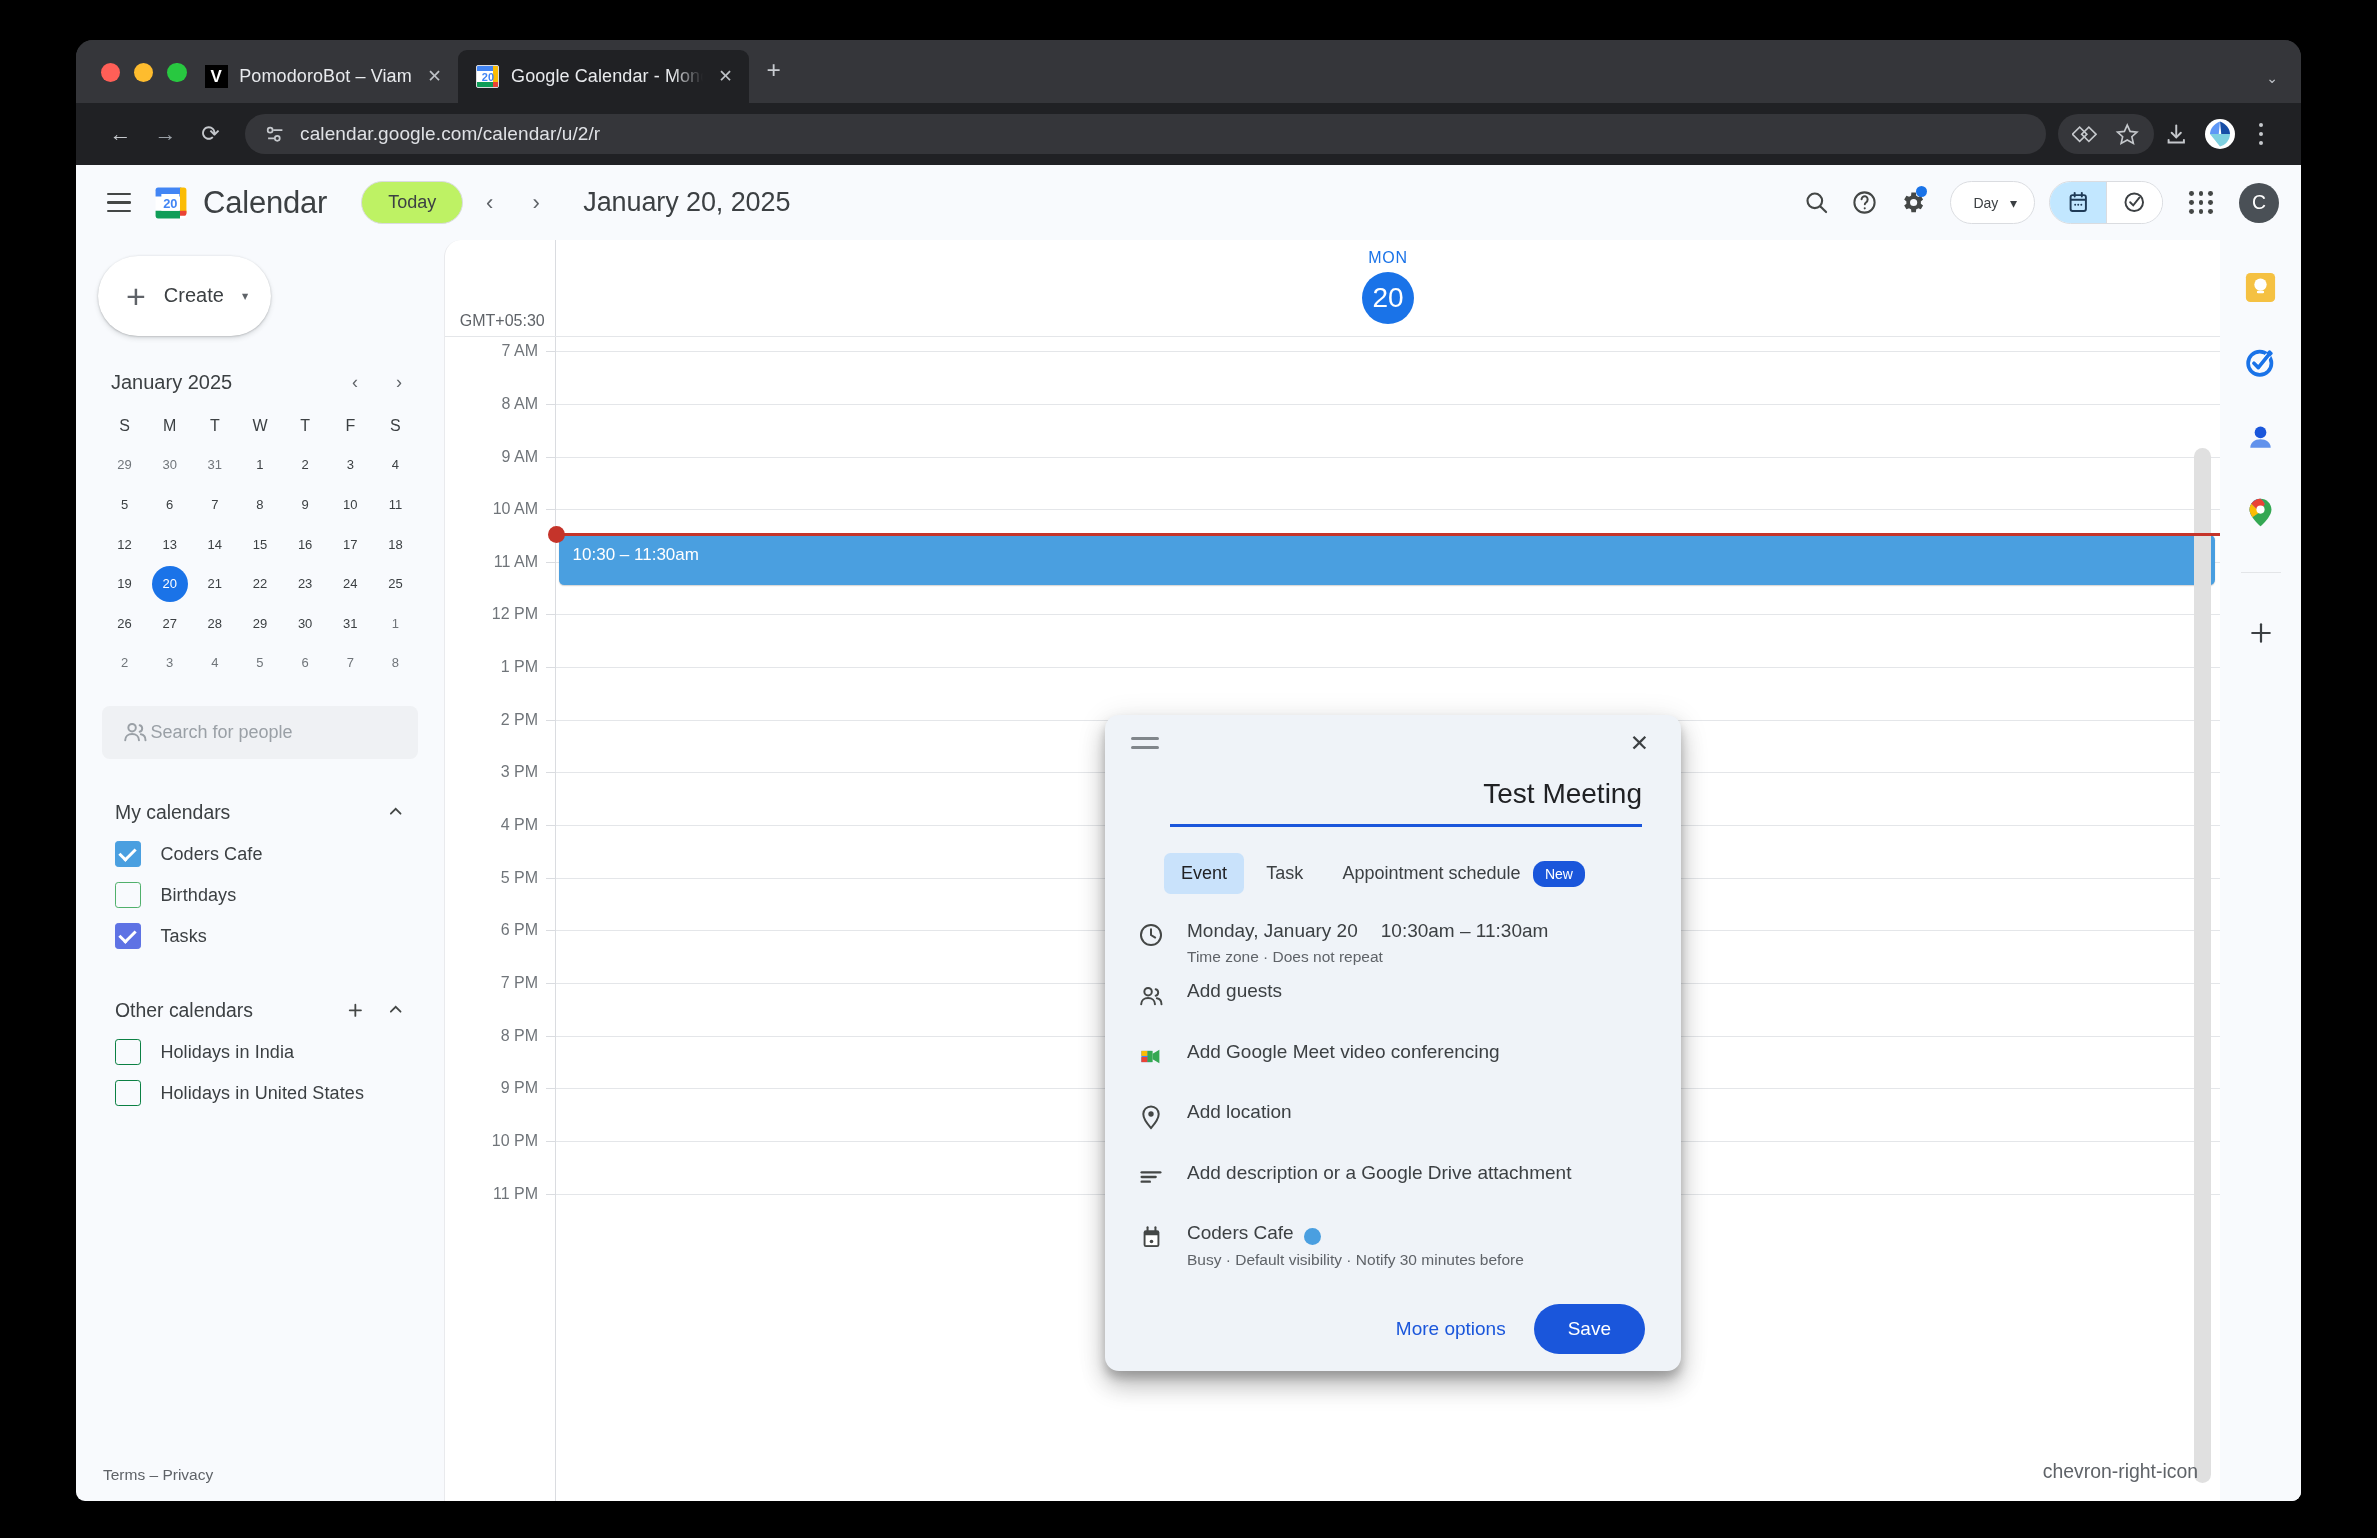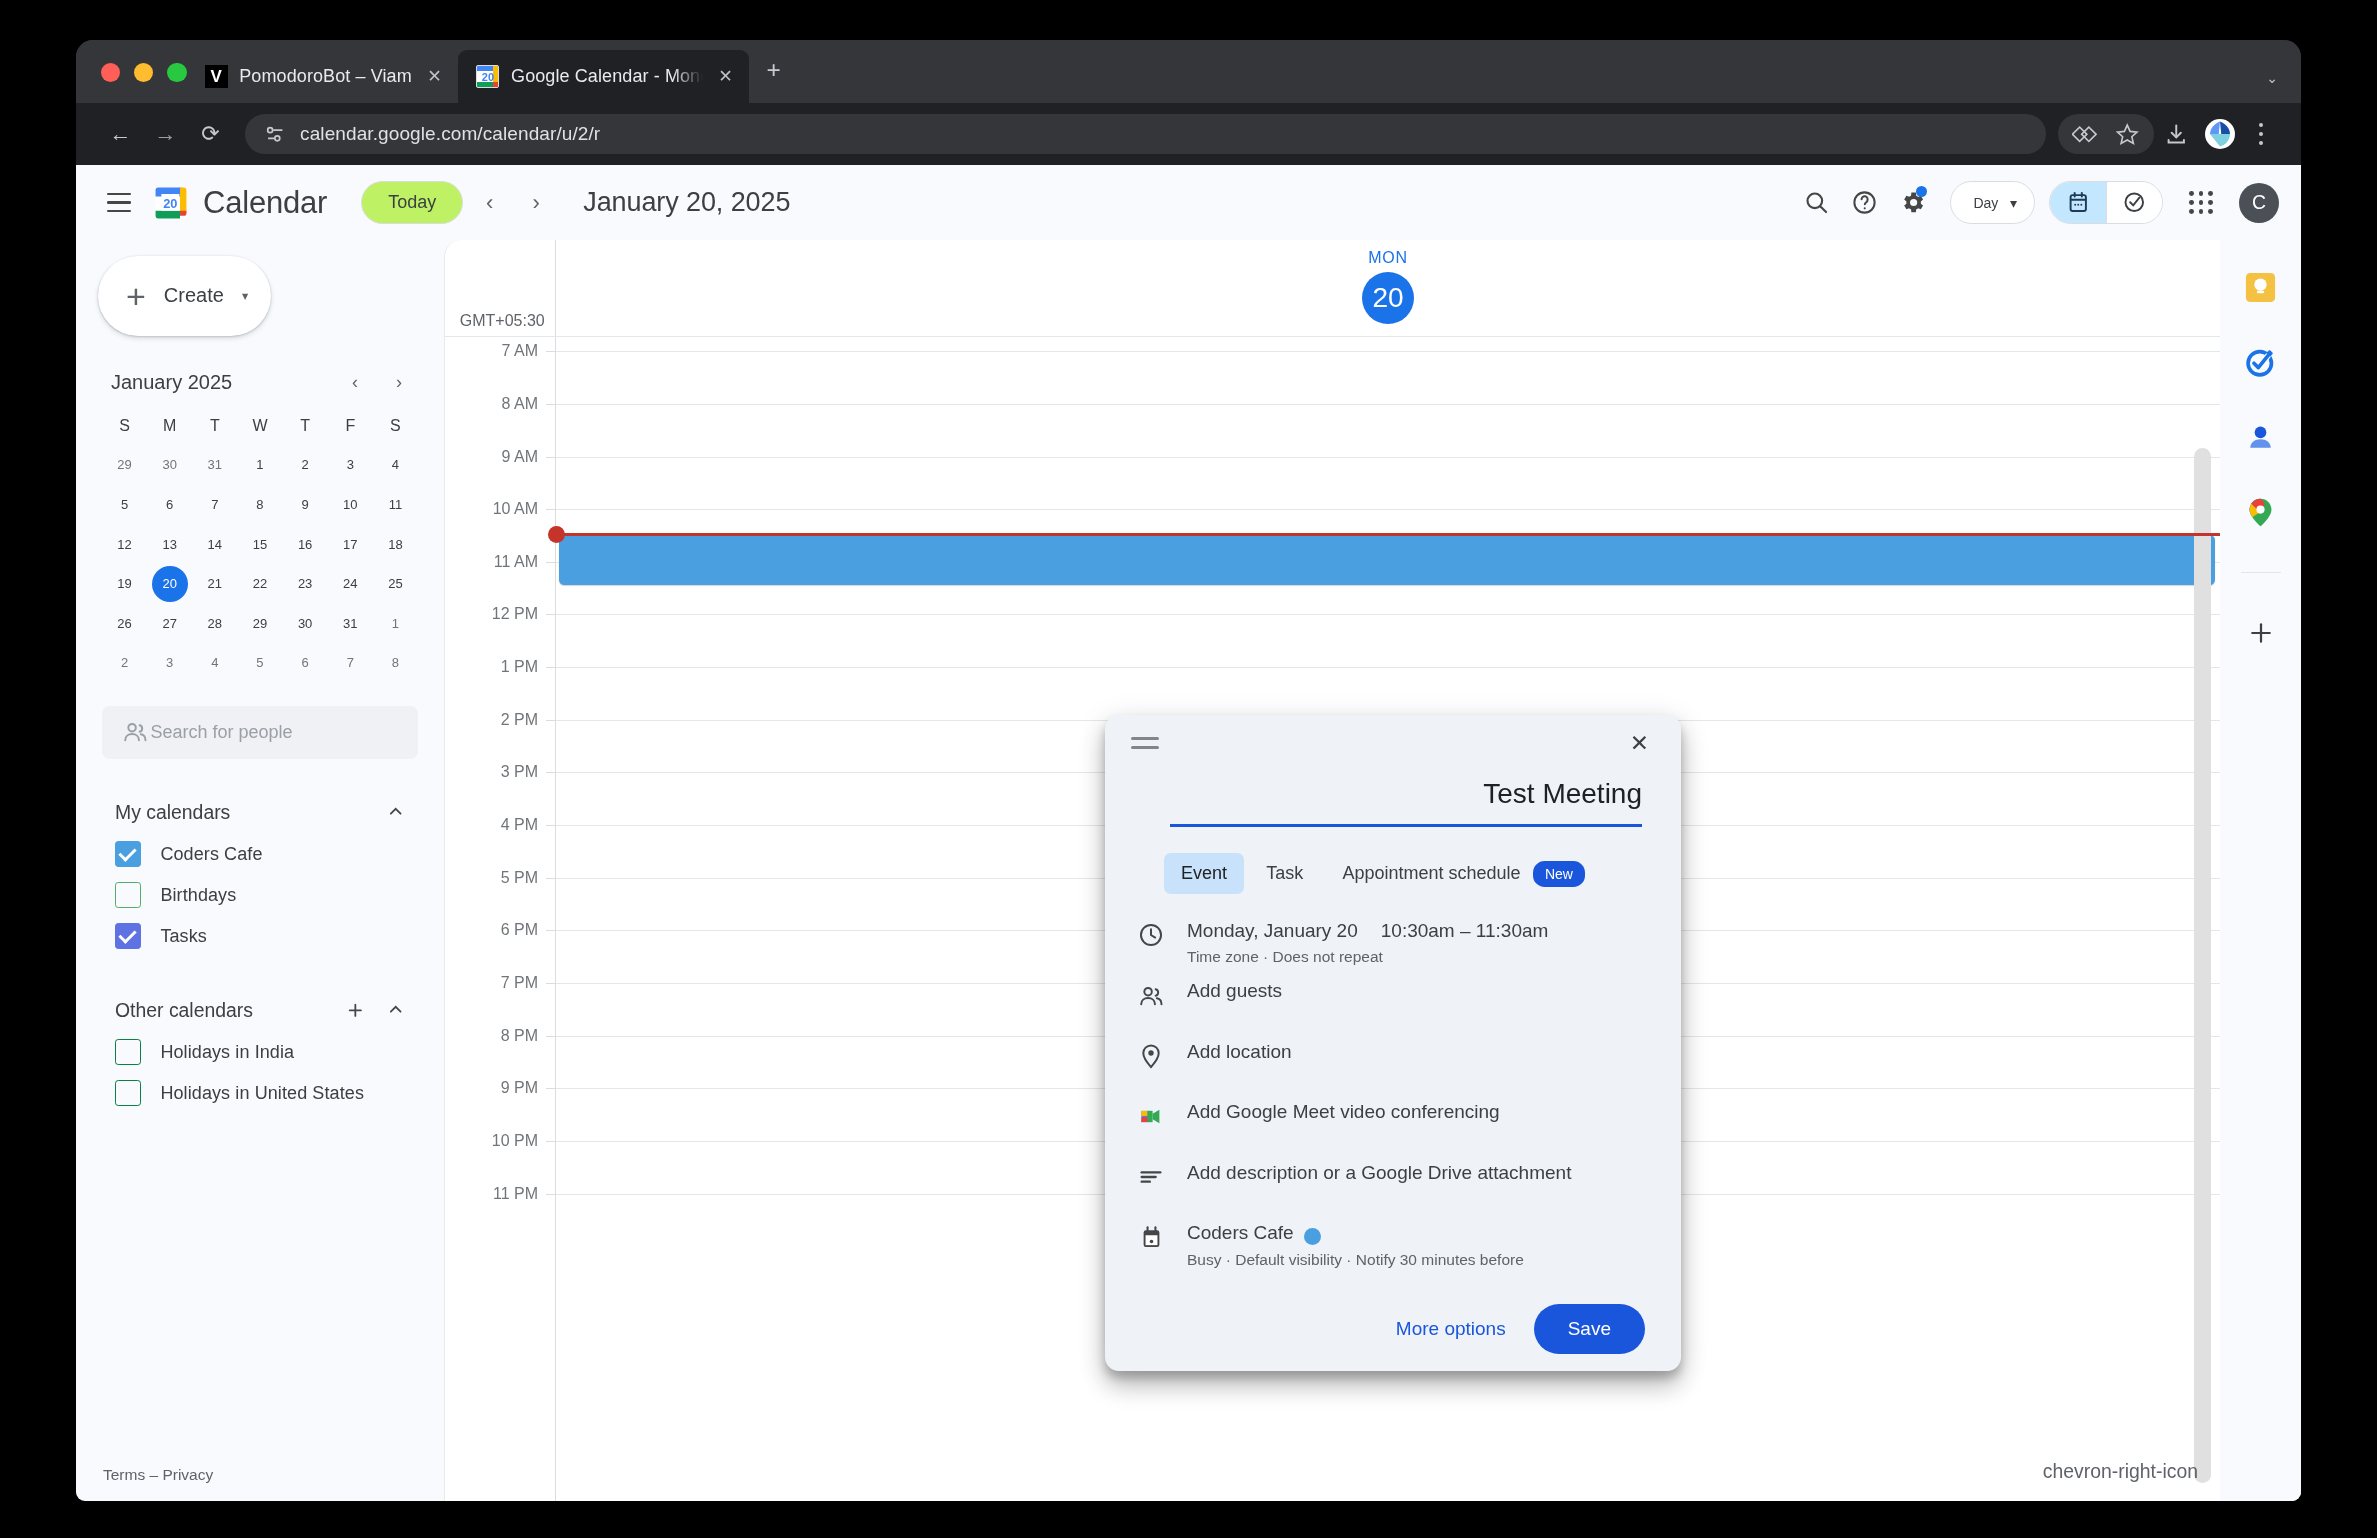--- a/index.html
+++ b/index.html
@@ -688,20 +688,21 @@
                 <div class="hline" style="top: 435px;"></div>
                 <div class="hline" style="top: 488px;"></div>
                 <div class="hline" style="top: 541px;"></div>
                 <div class="hline" style="top: 593px;"></div>
                 <div class="hline" style="top: 646px;"></div>
                 <div class="hline" style="top: 699px;"></div>
                 <div class="hline" style="top: 751px;"></div>
                 <div class="hline" style="top: 804px;"></div>
                 <div class="hline" style="top: 857px;"></div>
                 <div class="event-block" style="top: 198px; height: 50px; background: rgb(74, 159, 224);">
+                  <div class="ev-time">10:30 – 11:30am</div>
                 </div>
                 <div class="nowline" style="top: 196px; background: rgb(197, 52, 42);">
                   <span class="nowdot" style="background: rgb(197, 52, 42);"></span>
                 </div>
               </div>
           </div>
           <div class="vscroll"></div>
         </div>
 
         <div class="expand-chev">chevron-right-icon</div>
@@ -788,52 +789,52 @@
           <div class="dlg-row">
             <span class="dlg-row-ico">
               <svg viewBox="0 0 24 24" width="28" height="28" fill="none" stroke="currentColor" stroke-width="1.7">
                 <circle cx="9.5" cy="8.3" r="3.2"></circle>
                 <path d="M3.6 19c0-3.3 2.6-5.3 5.9-5.3s5.9 2 5.9 5.3" stroke-linecap="round"></path>
                 <path d="M16 6.2a2.9 2.9 0 010 5.6M17 13.9c2.4.4 4 2.2 4 5.1" stroke-linecap="round"></path>
               </svg>
             </span>
             <span class="dlg-row-body">
               <span class="dlg-primary">Add guests</span>
-            </span>
-          </div>
-
-          <div class="dlg-row">
-            <span class="dlg-row-ico">
-              <svg viewBox="0 0 24 24" width="28" height="28" fill="none" stroke="currentColor" stroke-width="1.7">
-                <path d="M12 21.5s6.6-7.3 6.6-12A6.6 6.6 0 105.4 9.5c0 4.7 6.6 12 6.6 12z"></path>
-                <circle cx="12" cy="9.4" r="2.3" fill="currentColor" stroke="none"></circle>
-              </svg>
-            </span>
-            <span class="dlg-row-body">
-              <span class="dlg-primary">Add location</span>
             </span>
           </div>
 
           <div class="dlg-row">
             <span class="dlg-row-ico">
               <svg viewBox="0 0 48 48" width="27" height="27">
                 <path d="M6 14h18v20H6z" fill="#4285f4"></path>
                 <path d="M6 14h11v9H6z" fill="#fbbc04"></path>
                 <path d="M6 25h11v9H6z" fill="#ea4335"></path>
                 <path d="M17 14h9v20h-9z" fill="#34a853"></path>
                 <path d="M26 19l12-7v24l-12-7z" fill="#34a853"></path>
               </svg>
             </span>
             <span class="dlg-row-body">
               <span class="dlg-primary">Add Google Meet video conferencing</span>
             </span>
           </div>
 
           <div class="dlg-row">
             <span class="dlg-row-ico">
+              <svg viewBox="0 0 24 24" width="28" height="28" fill="none" stroke="currentColor" stroke-width="1.7">
+                <path d="M12 21.5s6.6-7.3 6.6-12A6.6 6.6 0 105.4 9.5c0 4.7 6.6 12 6.6 12z"></path>
+                <circle cx="12" cy="9.4" r="2.3" fill="currentColor" stroke="none"></circle>
+              </svg>
+            </span>
+            <span class="dlg-row-body">
+              <span class="dlg-primary">Add location</span>
+            </span>
+          </div>
+
+          <div class="dlg-row">
+            <span class="dlg-row-ico">
               <svg viewBox="0 0 24 24" width="28" height="28" stroke="currentColor" stroke-width="2" stroke-linecap="round">
                 <line x1="4" y1="8" x2="20" y2="8"></line>
                   <line x1="4" y1="12" x2="16" y2="12"></line>
                   <line x1="4" y1="16" x2="11" y2="16"></line>
               </svg>
             </span>
             <span class="dlg-row-body">
               <span class="dlg-primary">Add description or a Google Drive attachment</span>
             </span>
           </div>

